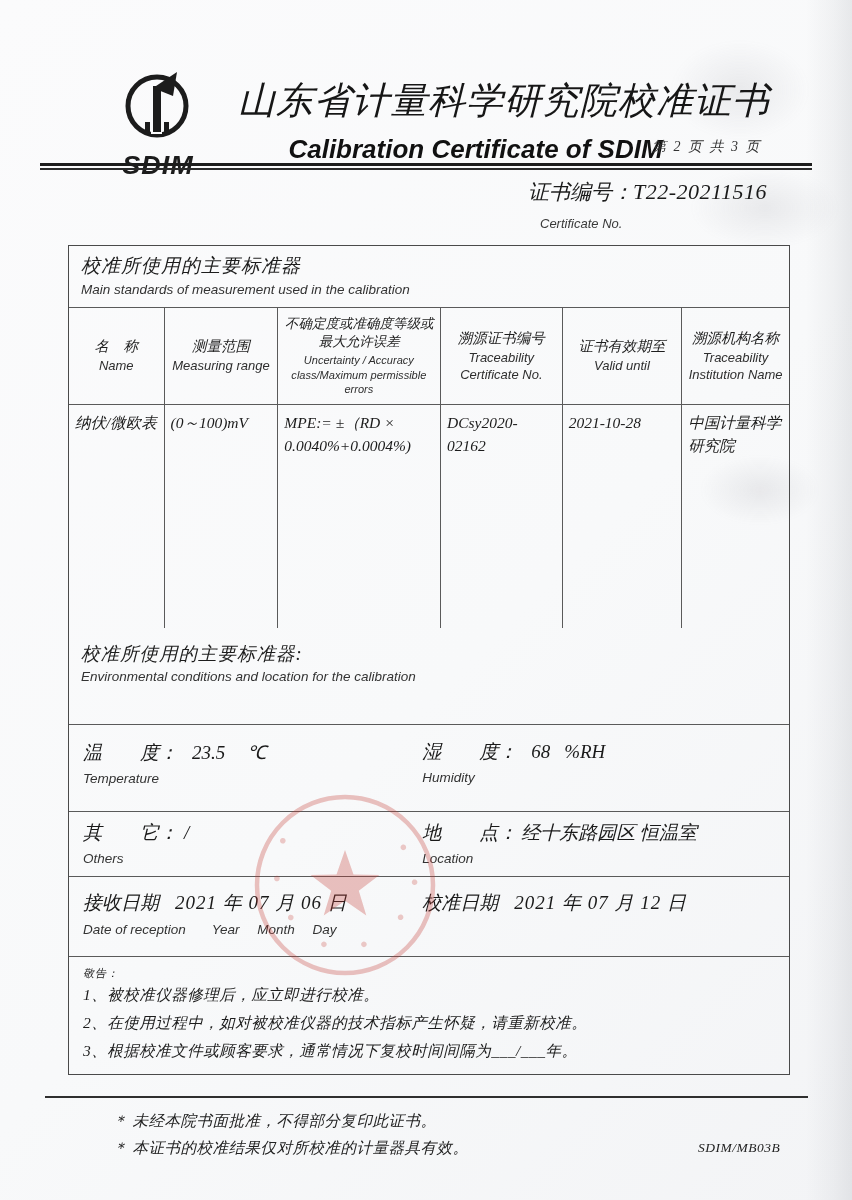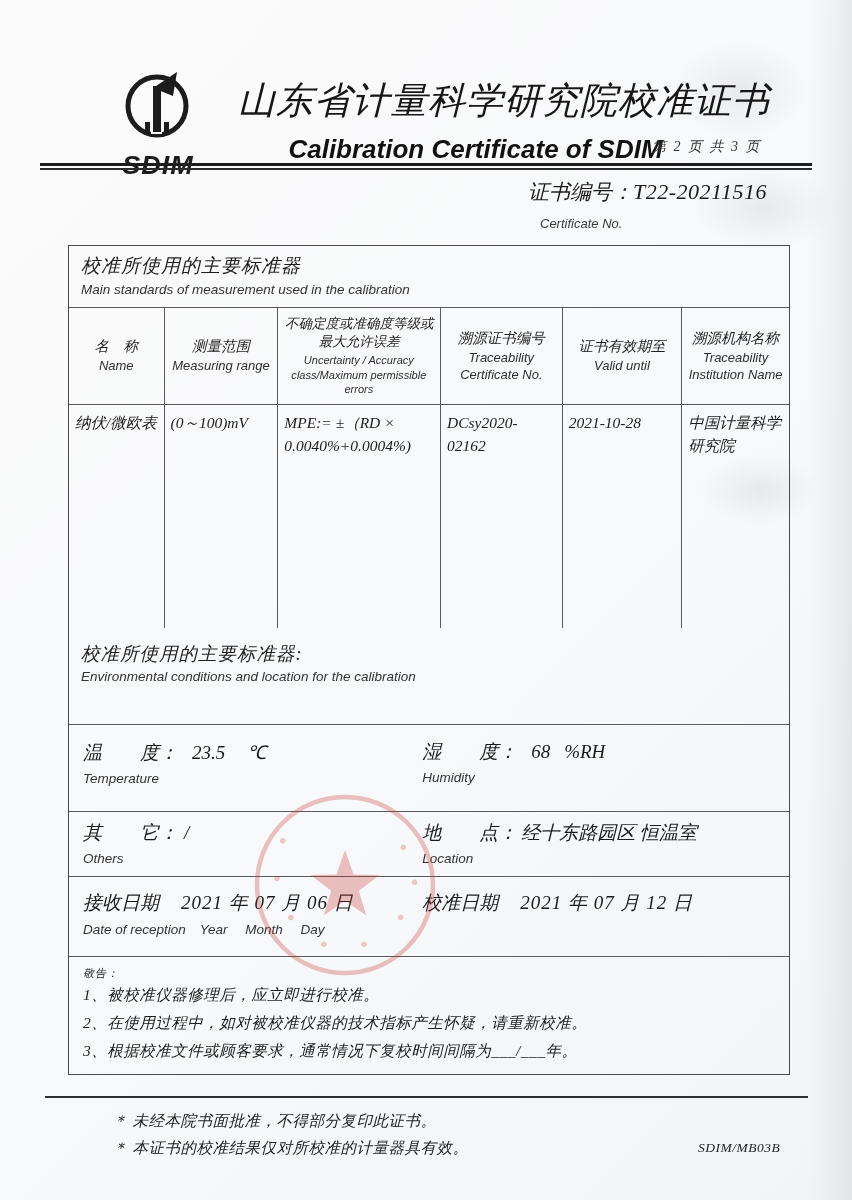--- a/index.html
+++ b/index.html
@@ -106,23 +106,23 @@
   .env-row2 .half-l, .env-row2 .half-r { padding-top:8px; }
   .field-zh { font-size:19px; color:#1a1a1a; white-space:nowrap; }
   .field-zh .val { margin-left:14px; }
   .field-zh .unit { margin-left:22px; }
   .field-en { font-family:"Liberation Sans", sans-serif; font-size:13.5px; color:#333; margin-top:5px; }
 
   .dates-row { height:80px; }
   .dates-row .half-l { padding:13px 0 0 14px; }
   .dates-row .half-r { padding:13px 0 0 4px; }
   .date-zh { font-size:19px; color:#1a1a1a; white-space:nowrap; }
-  .date-zh .dval { margin-left:22px; letter-spacing:1px; }
+  .date-zh .dval { margin-left:16px; letter-spacing:1px; }
   .date-en { font-family:"Liberation Sans", sans-serif; font-size:13.5px; color:#333; margin-top:6px; }
-  .date-en .u { margin-left:14px; word-spacing:14px; }
+  .date-en .u { margin-left:26px; word-spacing:14px; }
 
   .notice { height:118px; border-bottom:none; padding:9px 14px 0 14px; }
   .notice-title { font-size:11px; color:#1c1c1c; letter-spacing:1px; }
   .notice-item { font-size:15.5px; color:#1c1c1c; line-height:28px; letter-spacing:0.5px; }
 
   
   .footer-rule { position:absolute; left:45px; top:1096px; width:763px; height:1.6px; background:#2f2f2f; }
   .footnotes { position:absolute; left:112px; top:1107px; }
   .footnote { font-size:15.5px; color:#222; line-height:27px; letter-spacing:0.5px; }
   .form-code {

